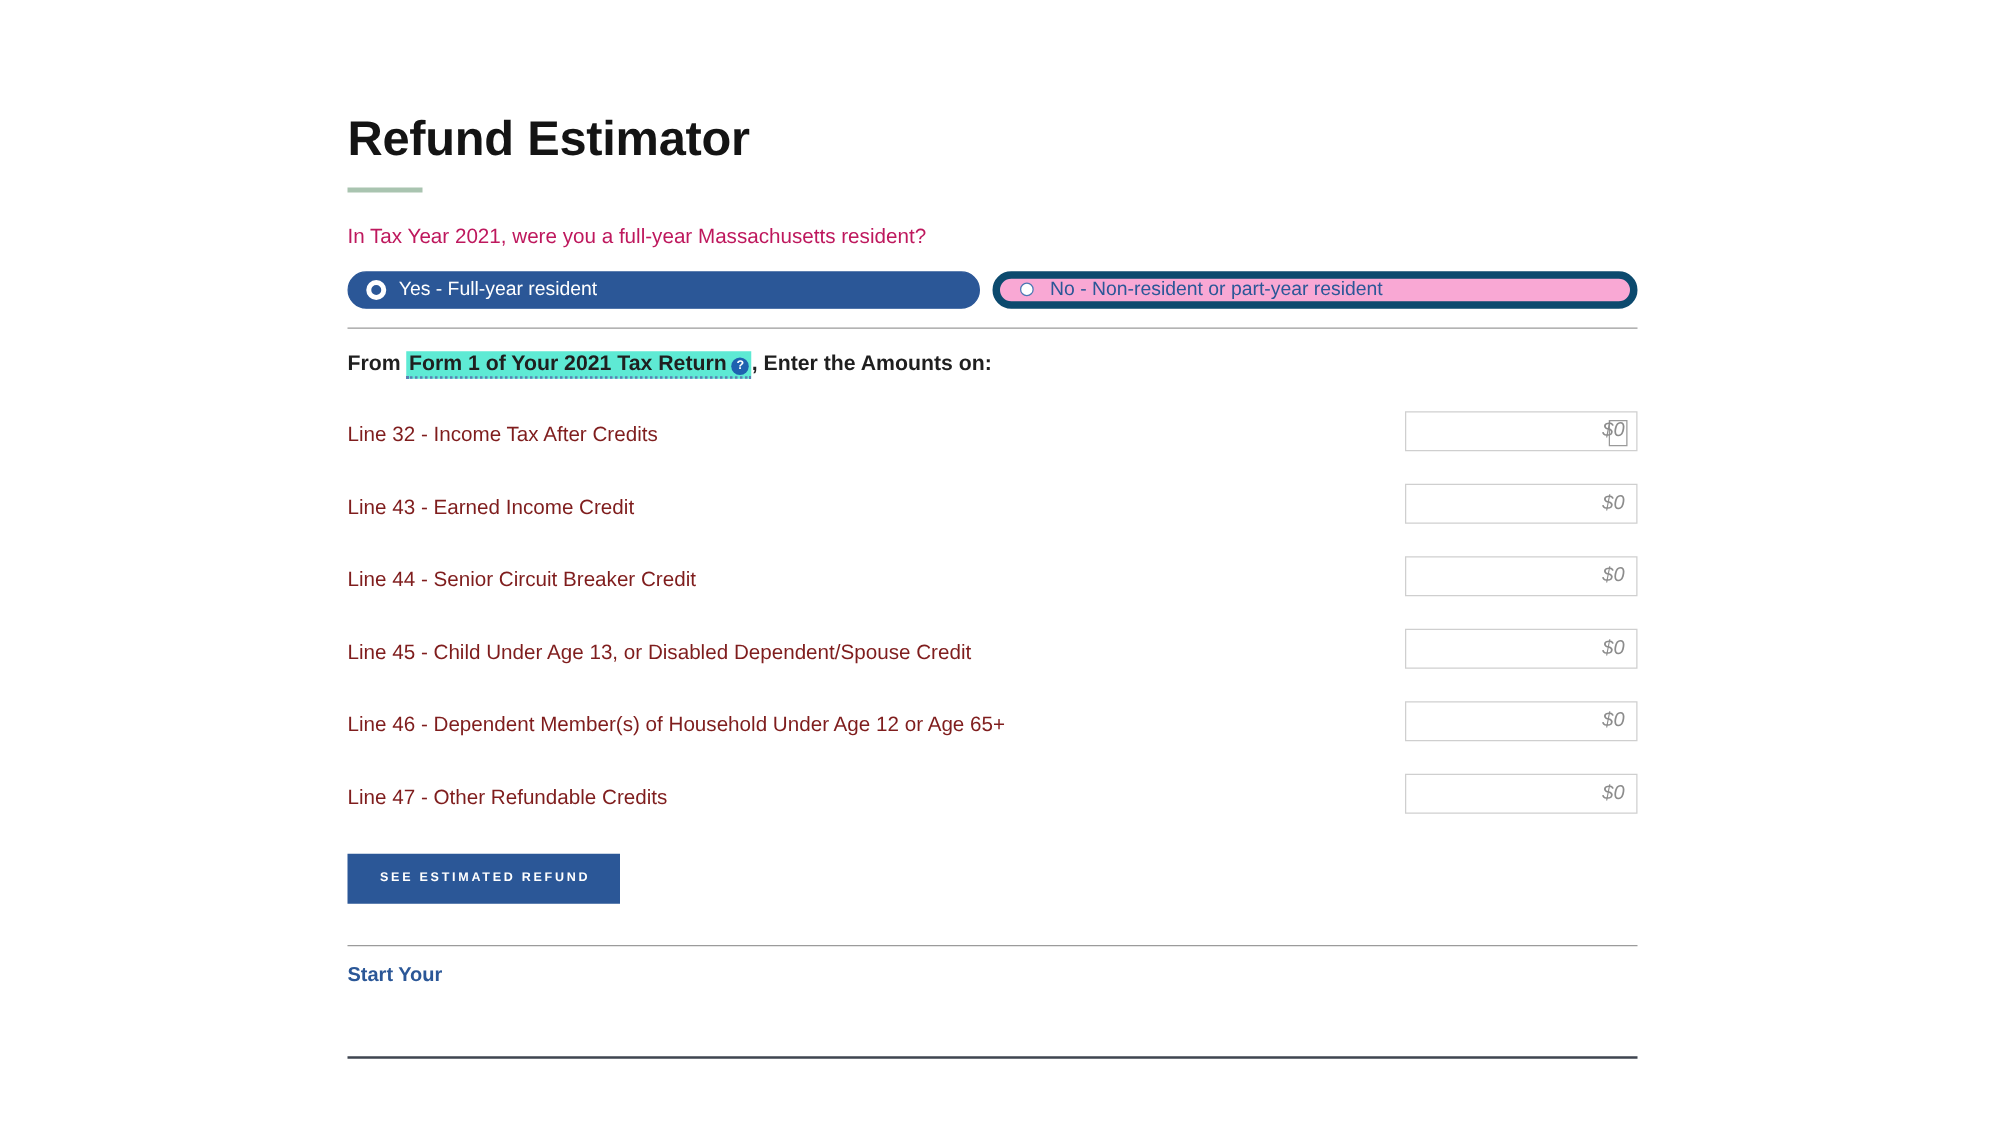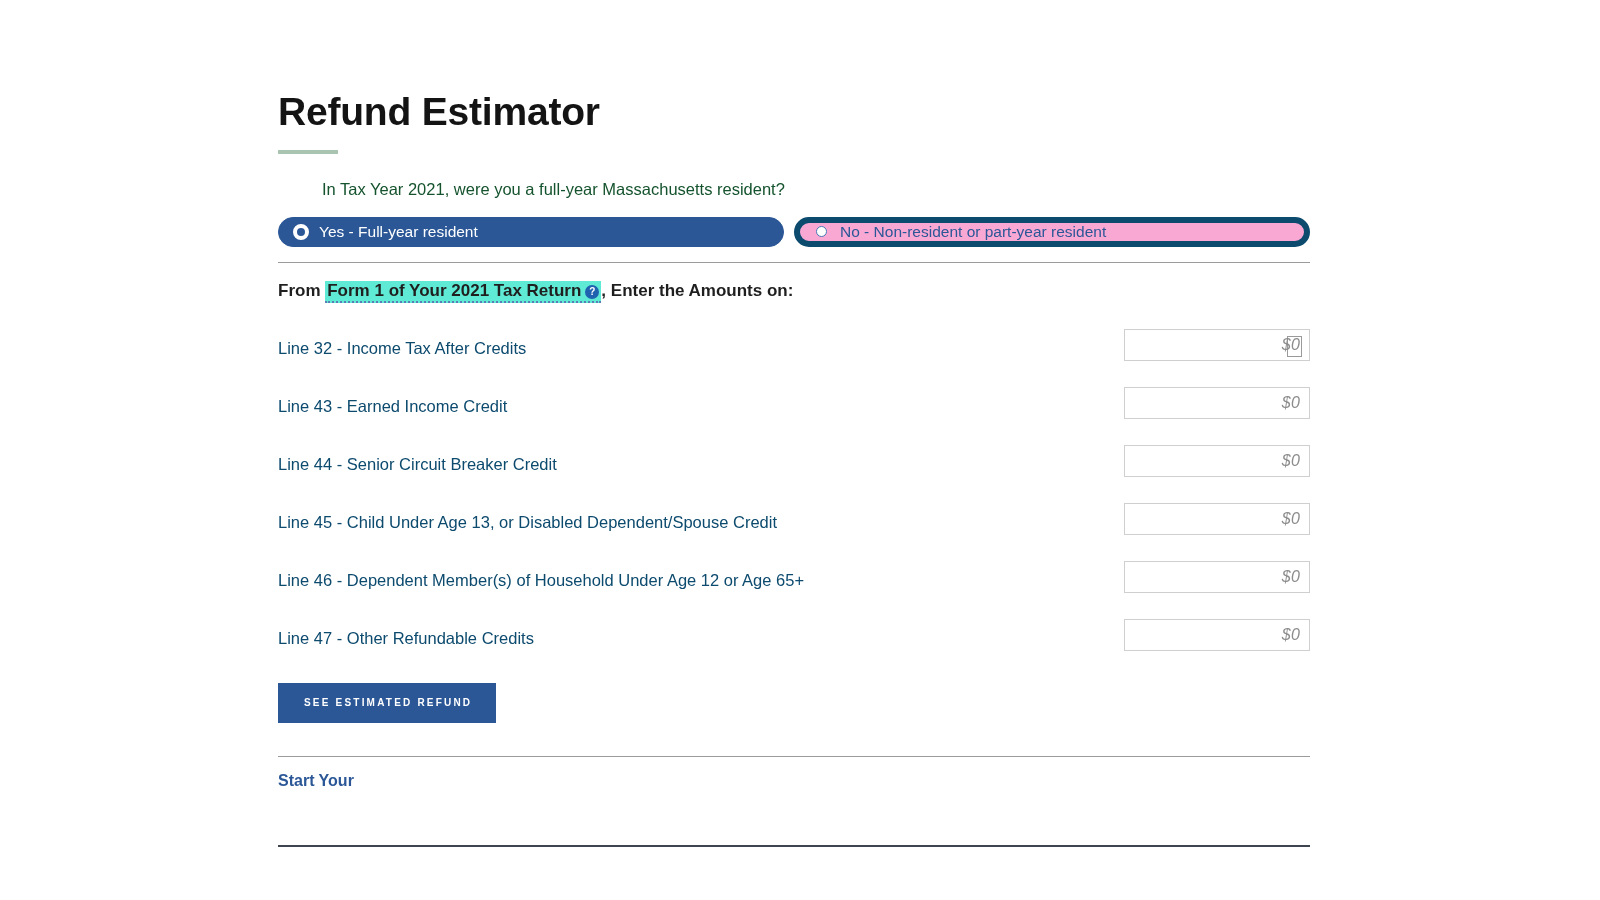--- a/index.html
+++ b/index.html
@@ -44,24 +44,23 @@
   .title-rule {
     width: 60px;
     height: 4px;
     background: #a9c4b0;
     margin-top: 16px;
   }
 
   
   .question {
     font-size: 16.5px;
-    color: #14532d;
+    color: #be185d;
     margin-top: 24px;
     line-height: 1.4;
-    margin-left: 44px;
   }
 
   
   .options-row {
     display: flex;
     gap: 10px;
     margin-top: 16px;
   }
   .option {
     flex: 1 1 0;
@@ -162,21 +161,21 @@
   }
   .line-row {
     position: relative;
     height: 58px;
   }
   .line-label {
     position: absolute;
     left: 0;
     top: 8px;
     font-size: 16.5px;
-    color: #0c4a6e;
+    color: #7f1d1d;
     line-height: 1.4;
     white-space: nowrap;
   }
   .amount-field {
     position: absolute;
     right: 0;
     top: 0;
     box-sizing: border-box;
     width: 186px;
     height: 32px;

